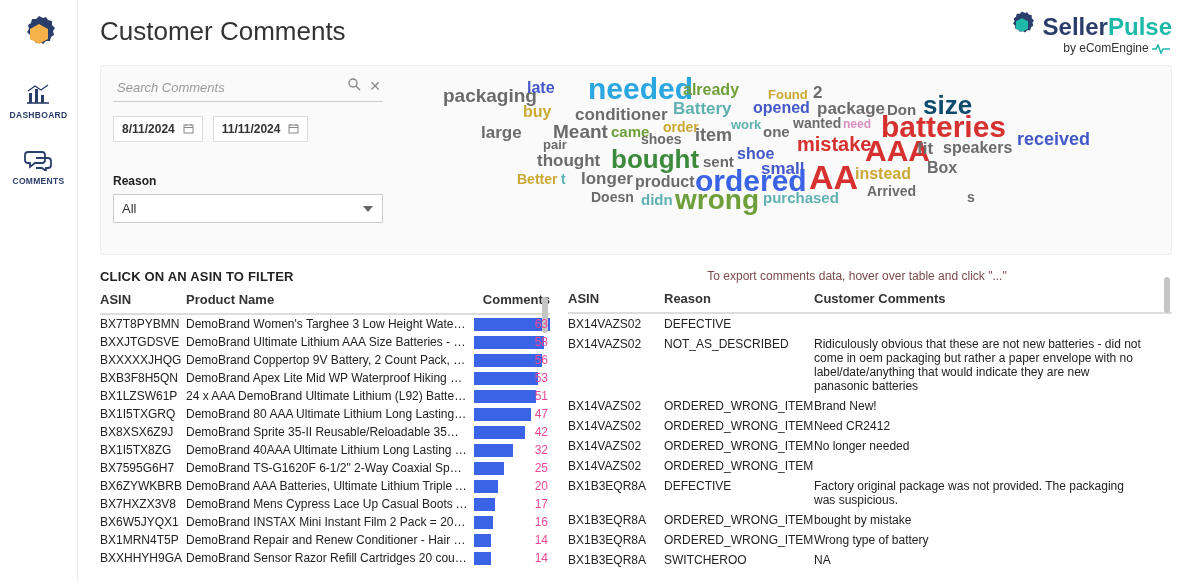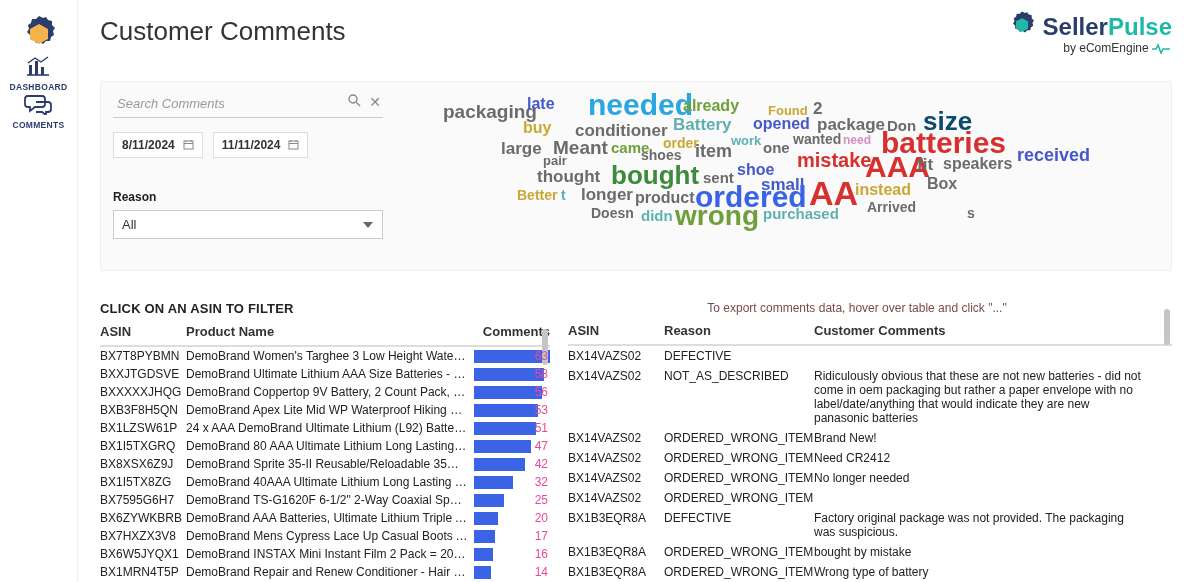--- a/index.html
+++ b/index.html
@@ -1,24 +1,24 @@
 <!DOCTYPE html>
 <html><head>
 <meta charset="utf-8">
 <style>
   * { box-sizing: border-box; margin: 0; padding: 0; }
   body { font-family: "Segoe UI", Arial, sans-serif; font-size: 13px; color: #333; background: #fff; width: 1190px; height: 582px; overflow: hidden; position: relative; }
   .layout { display: flex; height: 100%; }
-  .sidebar { width: 78px; background: #fff; border-right: 1px solid #f0f0f0; display: flex; flex-direction: column; align-items: center; padding-top: 14px; }
+  .sidebar { width: 78px; background: #fff; border-right: 1px solid #f0f0f0; display: flex; flex-direction: column; align-items: center; padding-top: 14px; gap: 28px; }
   .logo-badge { width: 40px; height: 40px; }
   .nav-item { display: flex; flex-direction: column; align-items: center; gap: 4px; color: #2b3e6b; cursor: pointer; }
   .nav-item .nav-label { font-size: 8.5px; letter-spacing: 0.3px; font-weight: 600; color: #2b3e6b; }
   .nav-item.active .nav-label { color: #2b3e6b; }
   .nav-icon { width: 28px; height: 24px; display:flex; align-items:center; justify-content:center; }
-  .main { flex: 1; padding: 10px 18px 0 22px; display:flex; flex-direction:column; position:relative; overflow:hidden;gap:16px; }
+  .main { flex: 1; padding: 10px 18px 0 22px; display:flex; flex-direction:column; position:relative; overflow:hidden; }
   .header-row { display:flex; justify-content:space-between; align-items:flex-start; }
   .page-title { font-size: 26px; font-weight: 400; color: #333; margin-top: 6px; }
   .brand { text-align:right; }
   .brand-row { display:flex; align-items:center; gap:6px; justify-content:flex-end; }
   .brand-text { font-size: 24px; font-weight: 700; color: #2b3e6b; }
   .brand-text .pulse { color: #1eb9a8; }
   .brand-sub { font-size: 12px; color: #333; margin-top:-2px; padding-right:2px; }
   .filter-panel { margin-top: 10px; background: #fafafa; border: 1px solid #eee; border-radius: 3px; padding: 8px 12px 20px 12px; display:flex; gap: 30px; align-items:flex-start; height: 190px; }
   .filter-left { width: 270px; display:flex; flex-direction:column; gap:14px; }
   .search-wrap { position:relative; }
@@ -161,21 +161,21 @@
           <span class="wc" style="left: 270px; top: 8px; font-size: 16px; color: rgb(111, 159, 58); font-weight: 600;">already</span>
           <span class="wc" style="left: 355px; top: 14px; font-size: 13px; color: rgb(202, 168, 51); font-weight: 600;">Found</span>
           <span class="wc" style="left: 400px; top: 10px; font-size: 17px; color: rgb(107, 107, 107); font-weight: 600;">2</span>
           <span class="wc" style="left: 110px; top: 30px; font-size: 16px; color: rgb(201, 169, 47); font-weight: 600;">buy</span>
           <span class="wc" style="left: 162px; top: 32px; font-size: 17px; color: rgb(107, 107, 107); font-weight: 600;">conditioner</span>
           <span class="wc" style="left: 260px; top: 26px; font-size: 17px; color: rgb(95, 176, 176); font-weight: 600;">Battery</span>
           <span class="wc" style="left: 340px; top: 26px; font-size: 16px; color: rgb(68, 88, 201); font-weight: 600;">opened</span>
           <span class="wc" style="left: 404px; top: 26px; font-size: 17px; color: rgb(107, 107, 107); font-weight: 600;">package</span>
           <span class="wc" style="left: 474px; top: 28px; font-size: 15px; color: rgb(107, 107, 107); font-weight: 600;">Don</span>
           <span class="wc" style="left: 510px; top: 18px; font-size: 26px; color: #0c4a6e; font-weight: 600;">size</span>
-          <span class="wc" style="left: 88px; top: 50px; font-size: 17px; color: rgb(107, 107, 107); font-weight: 600;">large</span>
+          <span class="wc" style="left: 68px; top: 50px; font-size: 17px; color: rgb(107, 107, 107); font-weight: 600;">large</span>
           <span class="wc" style="left: 140px; top: 48px; font-size: 19px; color: rgb(107, 107, 107); font-weight: 600;">Meant</span>
           <span class="wc" style="left: 130px; top: 64px; font-size: 13px; color: rgb(107, 107, 107); font-weight: 600;">pair</span>
           <span class="wc" style="left: 198px; top: 50px; font-size: 15px; color: rgb(111, 159, 58); font-weight: 600;">came</span>
           <span class="wc" style="left: 228px; top: 58px; font-size: 14px; color: rgb(107, 107, 107); font-weight: 600;">shoes</span>
           <span class="wc" style="left: 250px; top: 46px; font-size: 14px; color: rgb(202, 168, 51); font-weight: 600;">order</span>
           <span class="wc" style="left: 282px; top: 52px; font-size: 18px; color: rgb(107, 107, 107); font-weight: 600;">item</span>
           <span class="wc" style="left: 318px; top: 44px; font-size: 13px; color: rgb(95, 176, 176); font-weight: 600;">work</span>
           <span class="wc" style="left: 350px; top: 50px; font-size: 15px; color: rgb(107, 107, 107); font-weight: 600;">one</span>
           <span class="wc" style="left: 380px; top: 42px; font-size: 14px; color: rgb(107, 107, 107); font-weight: 600;">wanted</span>
           <span class="wc" style="left: 430px; top: 44px; font-size: 12px; color: rgb(217, 143, 191); font-weight: 600;">need</span>

